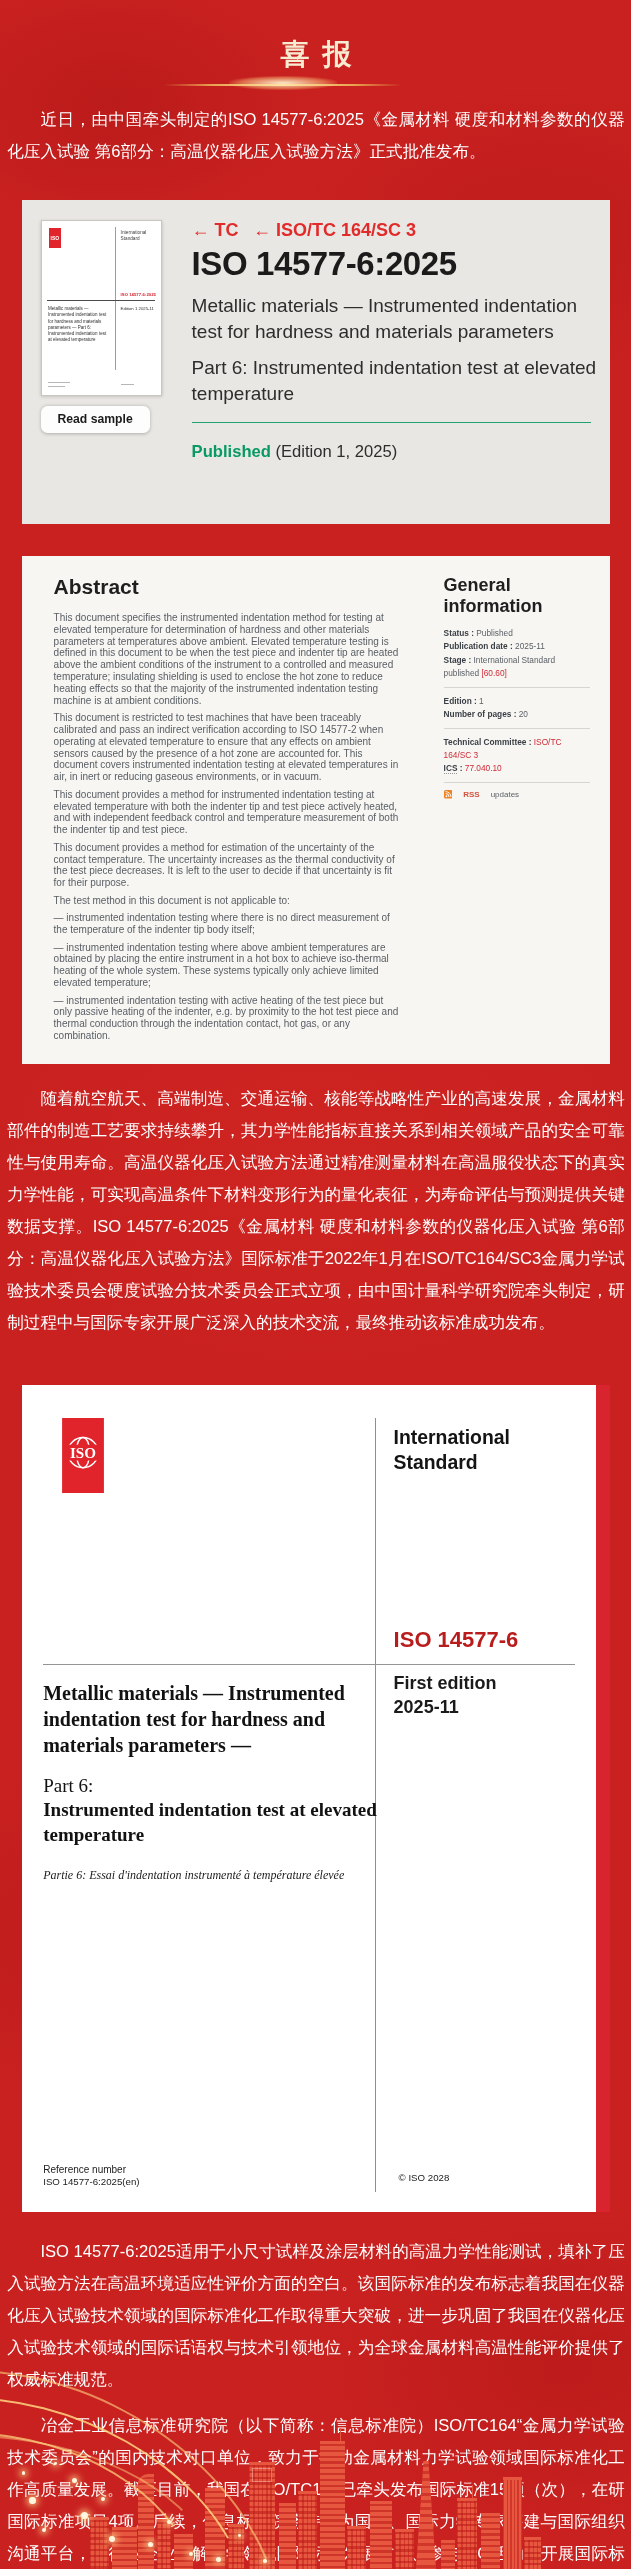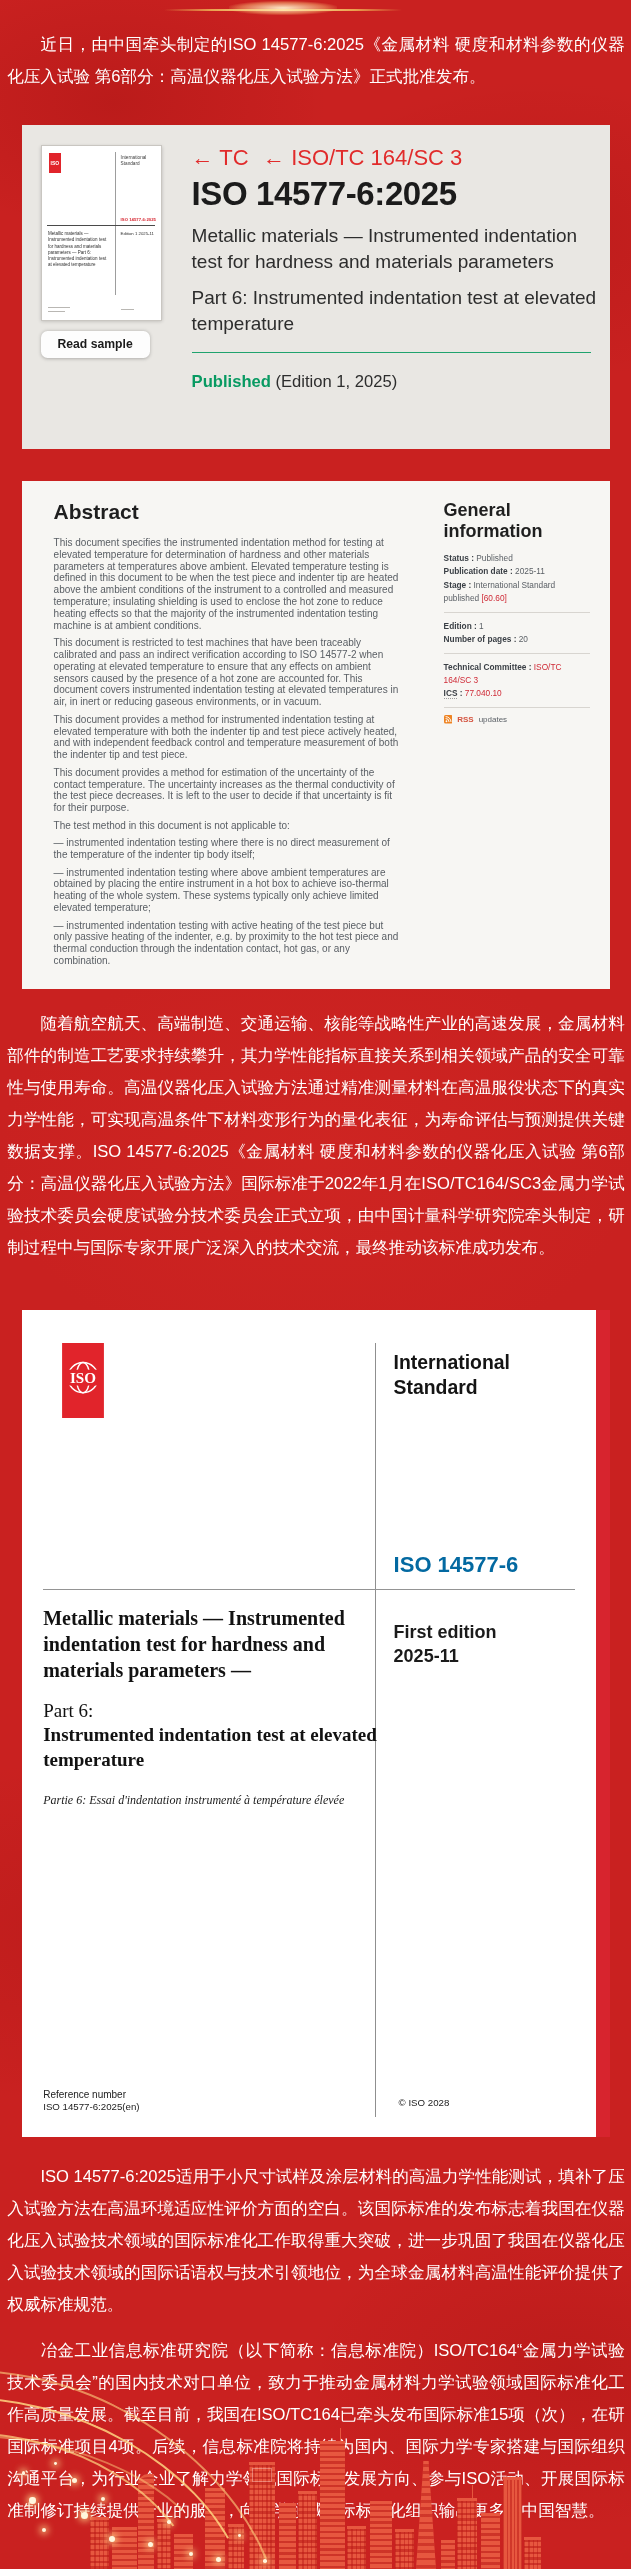--- a/index.html
+++ b/index.html
@@ -42,58 +42,58 @@
   .t-head { position:absolute; left:79px; top:8.6px; width:37px; font-size:4.7px; line-height:1.35; color:#3c3c3c; }
   .t-ref { position:absolute; left:79px; top:71px; font-size:4.3px; font-weight:700; color:#d6232e; }
   .t-rule { position:absolute; left:5.8px; right:5.8px; top:79px; border-top:1.1px solid #4a4a4a; }
   .t-title { position:absolute; left:6.5px; top:85px; width:63px; font-size:4.5px; line-height:1.4; color:#2e2e2e; }
   .t-ed { position:absolute; left:79px; top:85px; width:37px; font-size:4.3px; line-height:1.4; color:#2e2e2e; }
   .t-sm { position:absolute; height:1.4px; background:#b9b7b3; }
   .read-sample { display:block; margin-top:10px; width:109px; height:27px; background:#fdfdfd; border:none;
     border-radius:6.5px; box-shadow:0 0.7px 3.6px rgba(0,0,0,.25); font-size:12.2px; font-weight:700; color:#1b1b1b;
     font-family:"Liberation Sans", sans-serif; cursor:pointer; }
   .web-right { margin-left:23px; flex:1; padding-top:0; }
-  .breadcrumb a { color:#e12b2b; font-size:22px; text-decoration:none; margin-right:14.4px; cursor:pointer; }
+  .breadcrumb a { color:#e12b2b; font-size:18px; text-decoration:none; margin-right:14.4px; cursor:pointer;font-weight:bold; }
   .web-number { font-size:33px; color:#1b1b1b; font-weight:700; margin-top:4.3px; letter-spacing:-0.4px; }
   .web-subtitle { font-size:19px; color:#2d2d2d; line-height:1.35; margin-top:10px; width:407px; }
   .web-part { font-size:19px; color:#2d2d2d; line-height:1.35; margin-top:10.8px; width:407px; }
   .green-rule { border:none; border-top:1.8px solid #1fa36e; margin:15px 7.2px 0 0; }
   .published { font-size:16.6px; margin-top:19px; color:#2d2d2d; }
   .pub-green { color:#089a62; font-weight:700; }
   
   .card-abs { margin-top:32px; min-height:316px; background:#f7f6f3; display:flex; padding:19px 20px 16px 32px; }
   .abs-left { width:350px; flex:none; }
   .abs-left h2 { font-size:21px; font-weight:700; color:#1f1f1f; margin-bottom:13px; }
   .abs-p { font-size:10px; line-height:1.18; color:#595e64; margin-bottom:5.8px; }
   .abs-right { margin-left:40px; width:186px; }
   .abs-right h2 { font-size:18px; font-weight:700; color:#1f1f1f; margin-bottom:10px; }
   .gi-row { font-size:8.3px; line-height:1.62; color:#5a5f65; }
   .gi-label { font-weight:700; color:#3a3f45; }
   .gi-red { color:#cf2a36; text-decoration:none; cursor:pointer; }
   .abbr { border-bottom:0.7px dotted #9a9a9a; }
   .gi-hr { border:none; border-top:0.7px solid #d8d5d0; margin:6.5px 0; }
-  .rss-row { margin-top:5.8px; display:flex; align-items:center; gap:5px; font-size:8px; cursor:pointer; }
+  .rss-row { margin-top:5.8px; display:flex; align-items:center; gap:11px; font-size:8px; cursor:pointer; }
   .rss-icon { width:8.6px; height:8.6px; flex:none; }
   .rss-label { color:#d4533f; font-weight:700; } .rss-rest { color:#5a5f65; }
   
   .cover { position:relative; margin-top:10px; height:827px; background:#fff; }
   .cover-redbar { position:absolute; top:0; right:0; bottom:0; width:14.4px; background:#d7242e; }
   .cover-logo { position:absolute; left:40px; top:33px; width:42px; height:75px; }
   .cover-vline { position:absolute; left:353px; top:33px; bottom:20px; width:1.4px; background:#8f8f8f; }
   .cover-intl { position:absolute; left:372px; top:40px; width:155px; font-size:19.4px; font-weight:700;
     color:#141414; line-height:1.33; }
-  .cover-refbig { position:absolute; left:372px; top:242px; font-size:22px; font-weight:700; color:#0369a1; }
+  .cover-refbig { position:absolute; left:372px; top:242px; font-size:22px; font-weight:700; color:#b91c1c; }
   .cover-hrule { position:absolute; left:21.6px; top:279px; width:532px; border:none; border-top:1.4px solid #949494; }
   .cover-titleblock { position:absolute; left:21.6px; top:295px; width:337px; font-family:"Liberation Serif", serif; color:#121212; }
   .c-title { font-size:20px; font-weight:700; line-height:1.3; }
   .c-part { margin-top:16px; font-size:19px; line-height:1.3; }
   .c-part .pl { font-weight:400; } .c-part .pt { font-weight:700; }
   .c-fr { margin-top:19px; font-size:12px; font-style:italic; line-height:1.45; color:#1b1b1b; }
   .c-fr + .c-fr { margin-top:5px; }
-  .first-ed { position:absolute; left:372px; top:310px; font-size:18px; font-weight:700; color:#1b1b1b; line-height:1.35; }
+  .first-ed { position:absolute; left:372px; top:286px; font-size:18px; font-weight:700; color:#1b1b1b; line-height:1.35; }
   .cover-refnum { position:absolute; left:21.6px; bottom:24.5px; color:#222; }
   .rn1 { font-size:10px; } .rn2 { font-size:9.7px; margin-top:1.4px; }
   .cover-copy { position:absolute; left:377px; bottom:29px; font-size:9.7px; color:#222; }
   
   .skyline { position:absolute; left:0; right:0; bottom:7.2px; height:151px; pointer-events:none; }
   .bld { position:absolute; bottom:0; display:block; background-color:#e7573f; border-top:3.6px solid #e7573f; }
   .stripe { background-image:repeating-linear-gradient(to bottom, rgba(186,23,20,.55) 0 2.2px, transparent 2.2px 5.8px); }
   .grid { background-image:
     repeating-linear-gradient(to bottom, rgba(186,23,20,.55) 0 2.2px, transparent 2.2px 5.8px),
     repeating-linear-gradient(to right, rgba(186,23,20,.45) 0 1.4px, transparent 1.4px 4.3px); }
@@ -109,20 +109,21 @@
     border-top:2.2px solid rgba(255,212,128,.85); }
   .dot { position:absolute; display:block; border-radius:50%; background:#fff6dd;
     box-shadow:0 0 7.2px 2.2px rgba(255,216,140,.85); }
   .page-end { position:absolute; left:0; right:0; bottom:0; height:7.2px; background:#fff; }
 </style>
 </head>
 <body>
 
 <div class="page">
 
+  <div class="banner-title">喜报</div>
   <div class="gold-flare">
     <i class="core"></i>
     <i class="line"></i>
   </div>
 
   <p class="cn-p intro">近日，由中国牵头制定的ISO 14577-6:2025《金属材料 硬度和材料参数的仪器化压入试验 第6部分：高温仪器化压入试验方法》正式批准发布。</p>
 
   <section class="card card-web">
     <div class="web-left">
       <div class="thumb">

